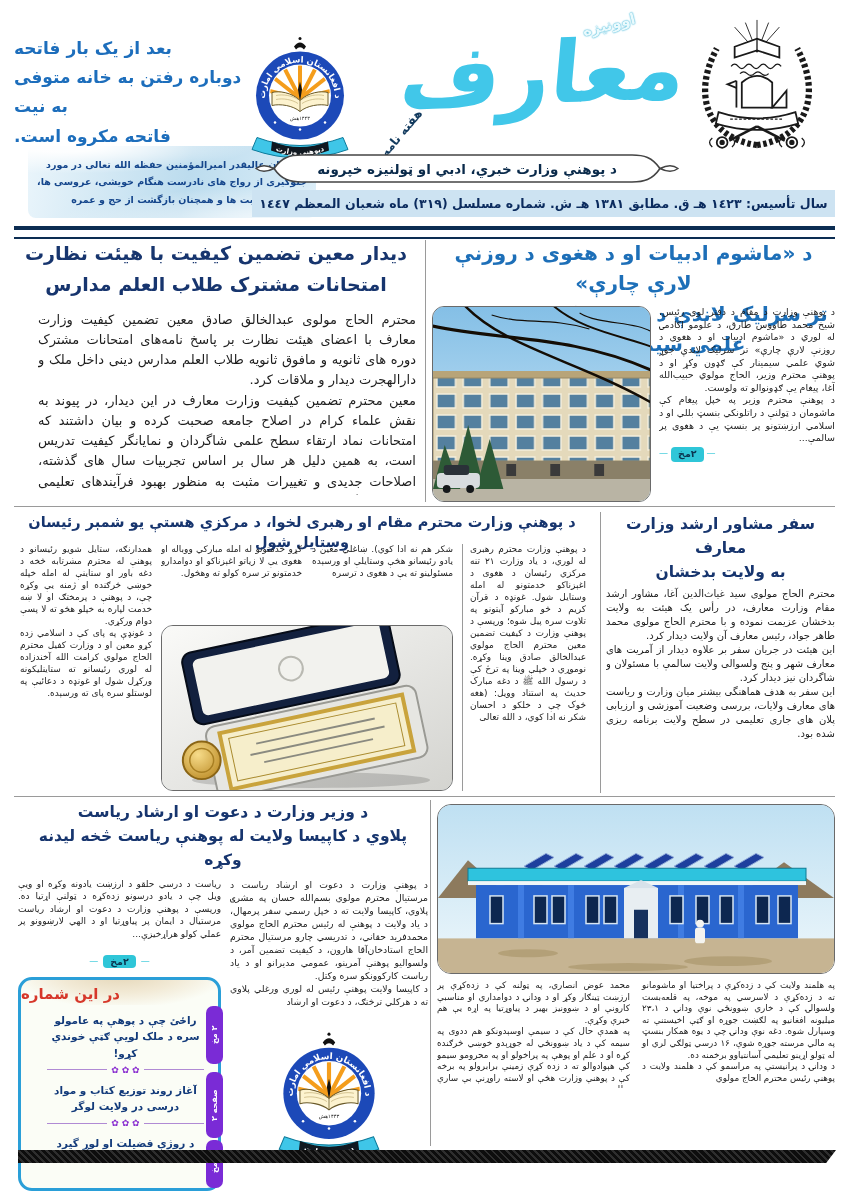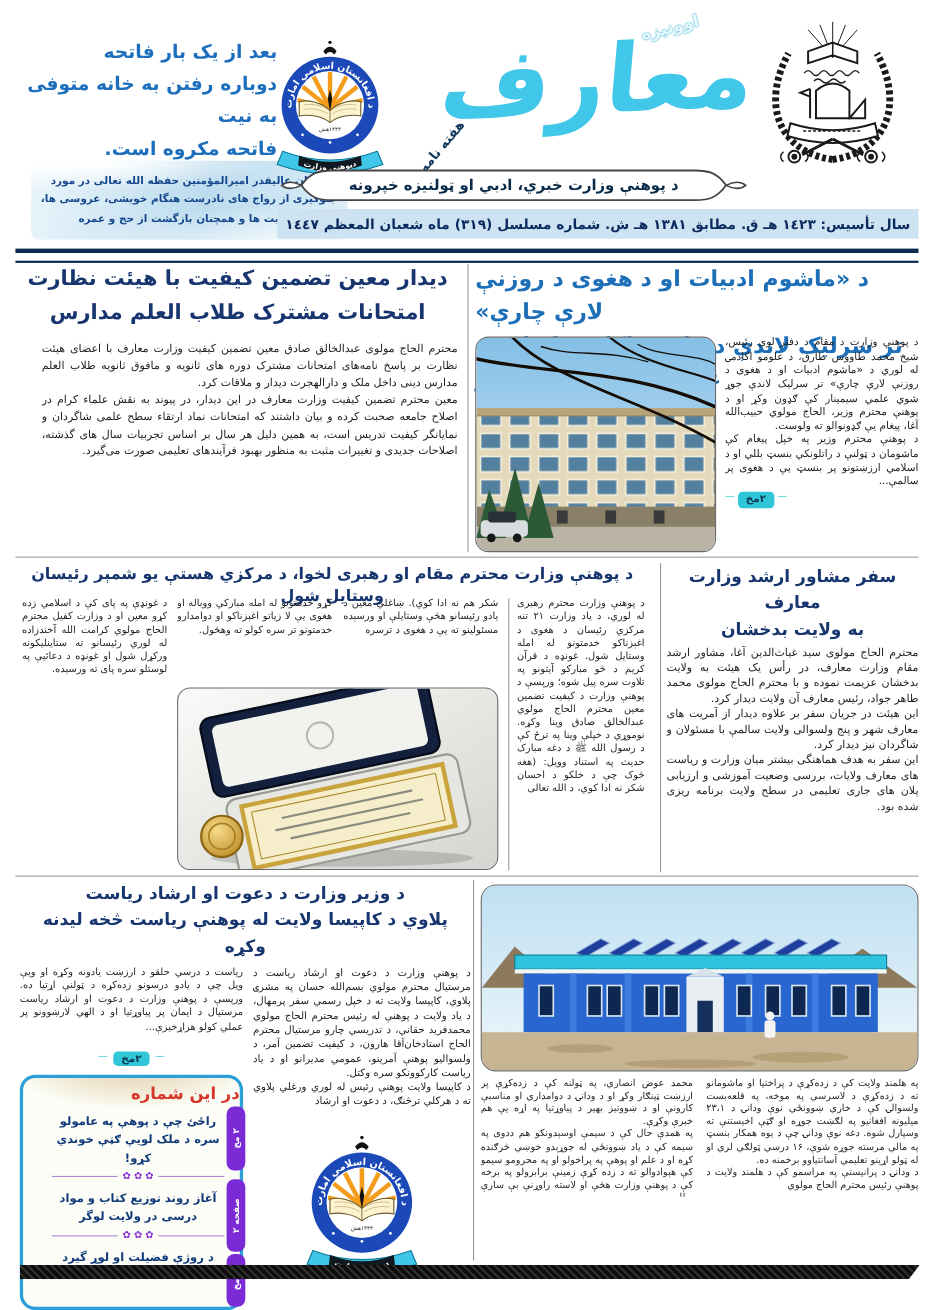--- a/index.html
+++ b/index.html
@@ -1,19 +1,19 @@
 <!DOCTYPE html>
 <html lang="ps" dir="rtl"><head>
 <meta charset="utf-8">
 <style>
   html,body{margin:0;padding:0;background:#888;}
   .page{position:relative;width:842px;height:1191px;background:#ffffff;margin:0 auto;
         font-family:"DejaVu Sans",sans-serif;direction:rtl;overflow:hidden;}
   
-  .fatwa{position:absolute;left:14px;top:34px;width:238px;text-align:right;
+  .fatwa{position:absolute;left:14px;top:34px;width:238px;text-align:left;
          color:#1d6ebc;font-weight:bold;font-size:17px;line-height:1.72;}
   .decree{position:absolute;left:28px;top:146px;width:288px;height:72px;border-radius:8px;
           background:
             radial-gradient(120% 70% at 12% 0%, rgba(255,255,255,.95) 12%, rgba(255,255,255,0) 55%),
             radial-gradient(140% 90% at 92% 110%, rgba(255,255,255,.75) 8%, rgba(255,255,255,0) 60%),
             linear-gradient(100deg,#eaf5fb 0%,#bcdcee 55%,#dceef8 100%);
           color:#15468c;font-weight:bold;font-size:9.5px;line-height:1.8;text-align:center;
           display:flex;align-items:center;justify-content:center;padding:2px 6px;box-sizing:border-box;}
   .masthead{position:absolute;left:398px;top:8px;width:290px;height:144px;}
   .m-title{font-size:86px;line-height:1.05;font-weight:bold;color:#41c7e9;text-align:center;
@@ -28,38 +28,38 @@
   .banner-text{position:absolute;inset:0;display:flex;align-items:center;justify-content:center;
                color:#0a2a4a;font-weight:bold;font-size:13.5px;}
   .datestrip{position:absolute;left:252px;top:190px;width:583px;height:27px;background:#cde3f2;
              color:#0b2b5e;font-weight:bold;font-size:12.5px;text-align:center;line-height:27px;overflow:hidden;}
   .header-rule{position:absolute;left:14px;top:226px;width:821px;height:7px;
                border-top:4px solid #0c2d52;border-bottom:2px solid #0c2d52;}
   
   .vline{position:absolute;border-left:1px solid #9a9a9a;width:0;}
   .hline{position:absolute;border-top:1px solid #9a9a9a;left:14px;width:821px;height:0;}
   
-  .headline-blue{color:#1d6fb8;font-weight:bold;text-align:left;}
+  .headline-blue{color:#1d6fb8;font-weight:bold;text-align:center;}
   .headline-navy{color:#17356e;font-weight:bold;text-align:center;}
   .body-text{color:#1d1d1d;text-align:justify;}
   .body-text p{margin:0;}
   .more-badge{display:inline-block;background:#2fc6d8;color:#0b3550;font-weight:bold;
               font-size:9.5px;padding:1px 7px;border-radius:4px;}
   .badge-row{text-align:left;margin-top:2px;}
   .badge-row::before,.badge-row::after{content:"—";color:#2fc6d8;font-size:9px;vertical-align:middle;}
   .photo-frame{border:1px solid #6a6a6a;border-radius:12px;overflow:hidden;background:#dfe8ee;}
   
   .art-seminar{position:absolute;left:432px;top:238px;width:403px;height:264px;}
   .sem-headline{font-size:20px;line-height:1.52;}
   .sem-row{position:absolute;top:68px;left:0;right:0;bottom:0;display:flex;gap:8px;}
   .sem-text{width:176px;font-size:9.5px;line-height:1.33;overflow:hidden;}
   .sem-photo{flex:1;}
   .art-meeting{position:absolute;left:16px;top:238px;width:400px;height:264px;}
   .meet-headline{font-size:19px;line-height:1.62;}
-  .meet-body{margin-top:10px;font-size:10px;line-height:1.56;overflow:hidden;height:185px;margin-left:22px;}
+  .meet-body{margin-top:10px;font-size:13px;line-height:1.56;overflow:hidden;height:185px;margin-left:22px;}
   
   .art-badakhshan{position:absolute;left:606px;top:512px;width:229px;height:281px;}
   .bad-headline{font-size:15.5px;line-height:1.55;}
   .bad-body{margin-top:3px;font-size:10px;line-height:1.4;overflow:hidden;height:222px;}
   .art-praise{position:absolute;left:18px;top:512px;width:568px;height:281px;}
   .praise-headline{font-size:14.5px;line-height:1.4;}
   .praise-cols{position:absolute;top:32px;bottom:2px;left:0;right:0;display:flex;gap:9px;}
   .p-col{font-size:9px;line-height:1.33;text-align:justify;color:#1d1d1d;overflow:hidden;}
   .p-c1{width:116px;border-left:1px solid #9a9a9a;padding-left:7px;}
   .p-mid{width:292px;display:flex;flex-direction:column;gap:5px;}
@@ -80,21 +80,21 @@
   .kap-right{width:198px;display:flex;flex-direction:column;}
   .kap-rtext{font-size:9.3px;line-height:1.4;height:148px;overflow:hidden;}
   .kap-logo{margin:4px auto 0;width:170px;height:140px;}
   .kap-left{width:203px;}
   .kap-ltext{font-size:9px;line-height:1.38;height:70px;overflow:hidden;}
   
   .issue-box{margin-top:8px;height:208px;border:3px solid #2a9fd8;border-radius:14px;position:relative;
              background:#fbfdf6;overflow:visible;}
   .issue-head{background:radial-gradient(ellipse at 50% -30%, #e3d4b4 0%, #f2ead6 45%, rgba(255,255,255,0) 78%);
               border-radius:11px 11px 0 0;padding:5px 0 2px;}
-  .issue-title{color:#d6372a;font-weight:bold;font-size:15px;text-align:right;}
+  .issue-title{color:#d6372a;font-weight:bold;font-size:15px;text-align:left;}
   .issue-item{color:#123a7a;font-weight:bold;font-size:10.5px;text-align:center;
               padding:7px 10px 4px 22px;line-height:1.55;}
   .issue-orn{display:flex;align-items:center;gap:4px;padding:0 14px 0 26px;color:#8a2fd0;font-size:9px;}
   .issue-orn::before,.issue-orn::after{content:"";flex:1;border-top:1px solid #b08ad4;}
   .issue-tag{position:absolute;right:-5px;width:17px;background:#7a2bd6;color:#fff;font-size:8px;
              font-weight:bold;writing-mode:vertical-rl;display:flex;align-items:center;justify-content:center;
              border-radius:7px;transform:rotate(180deg);padding:3px 0;}
   .tag-1{top:26px;height:52px;} .tag-2{top:92px;height:60px;} .tag-3{top:160px;height:42px;}
   
   .bottom-bar{position:absolute;left:18px;top:1150px;width:818px;height:13px;
@@ -368,20 +368,21 @@
               </g>
             </g>
             <g>
               <circle cx="40" cy="136" r="19" fill="url(#gold)" stroke="#8a6516" stroke-width="2"></circle>
               <circle cx="40" cy="136" r="12" fill="none" stroke="#a87f22" stroke-width="1.5"></circle>
             </g>
           </svg>
         </div>
       </div>
       <div class="p-col p-c4">
+        <p>همدارنګه، ستایل شویو رئیسانو د پوهنې له محترم مشرتابه څخه د دغه باور او ستاینې له امله خپله خوښي څرګنده او ژمنه یې وکړه چې، د پوهنې د پرمختګ او لا ښه خدمت لپاره به خپلو هڅو ته لا پسې دوام ورکړي.</p>
         <p>د غونډې په پای کې د اسلامي زده کړو معین او د وزارت کفیل محترم الحاج مولوي کرامت الله آخندزاده له لوري رئیسانو ته ستاینلیکونه ورکړل شول او غونډه د دعائیې په لوستلو سره پای ته ورسېده.</p>
       </div>
     </div>
   </div>
 
   <div class="art-helmand">
     <div class="hel-photo photo-frame">
       <svg width="100%" height="100%" viewBox="0 0 396 170" preserveAspectRatio="none">
         <defs>
           <linearGradient id="sk2" x1="0" y1="0" x2="0" y2="1">

